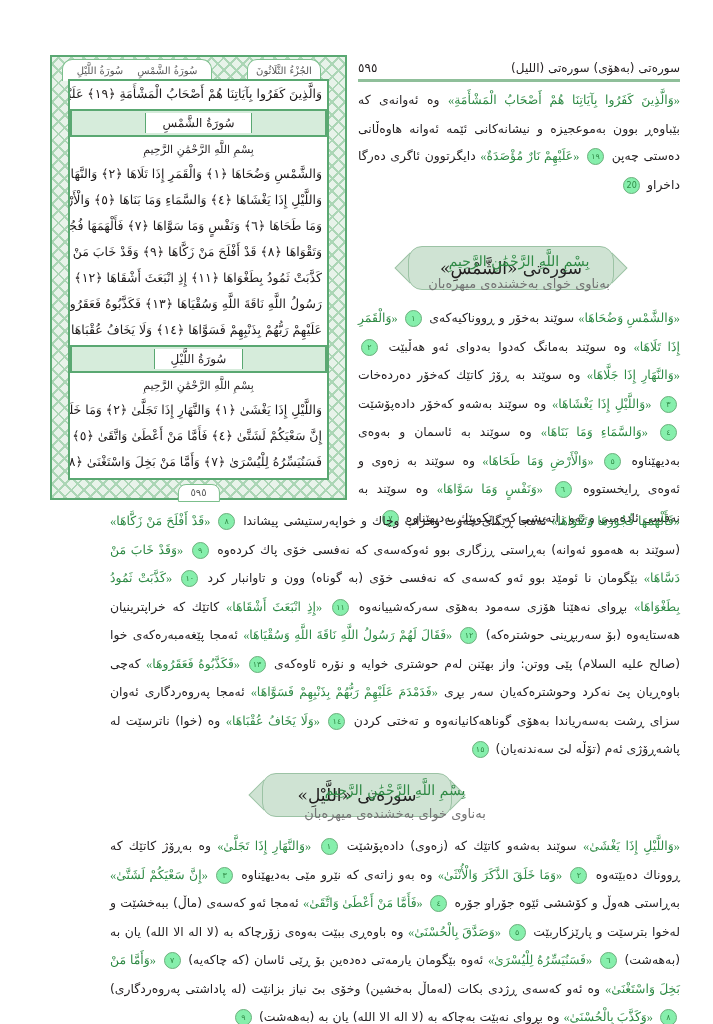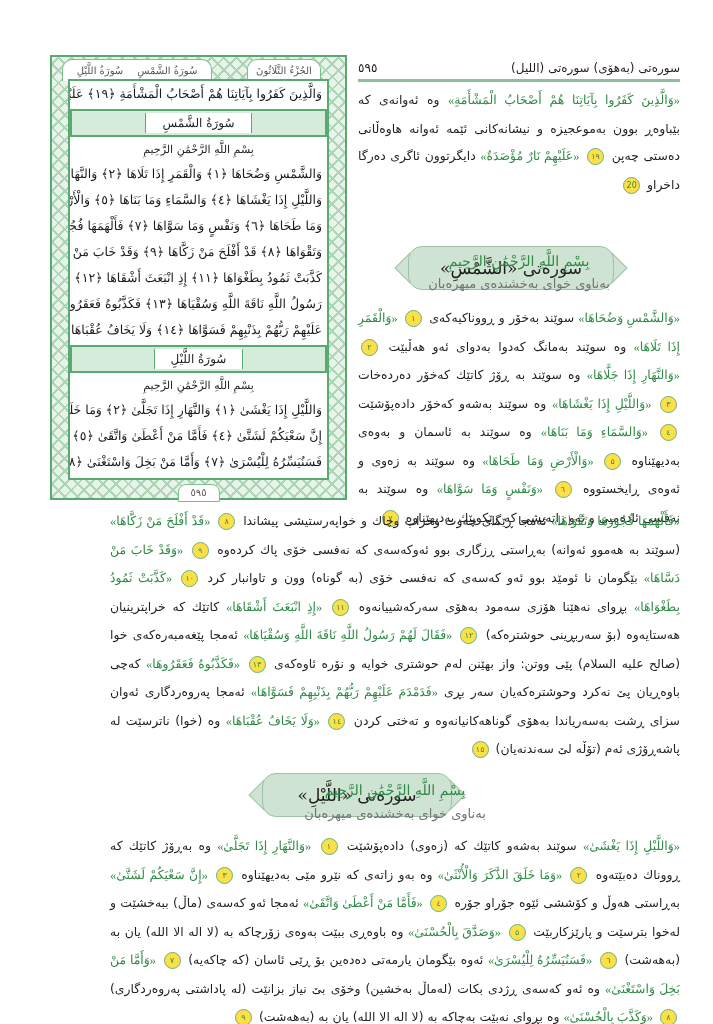--- a/index.html
+++ b/index.html
@@ -16,21 +16,21 @@
   .mline{font-family:"DejaVu Serif",serif;font-size:12.5px;line-height:26px;height:26px;text-align:justify;text-align-last:justify;padding:0 5px;white-space:nowrap;overflow:hidden;direction:rtl;color:#1e1a1a;}
   .mbanner{height:24px;margin:2px 0;border:2px solid #5aa872;background:#d6ecdb;display:flex;align-items:center;justify-content:center;position:relative;}
   .mbanner span{background:#fff;padding:0 16px;font-family:"DejaVu Serif",serif;font-size:12px;line-height:20px;border-left:1px solid #5aa872;border-right:1px solid #5aa872;}
   .mbism{text-align:center;font-family:"DejaVu Serif",serif;font-size:11px;height:22px;line-height:22px;direction:rtl;}
   #mpage-num{position:absolute;bottom:-4px;left:50%;transform:translateX(-50%);background:#fff;border:1px solid #7cbf8c;border-radius:8px 8px 0 0;padding:0 12px;font-size:10px;color:#555;line-height:16px;}
   
   #hdr{position:absolute;left:358px;top:57px;width:322px;height:22px;display:flex;justify-content:space-between;align-items:center;direction:rtl;font-size:12px;border-bottom:3px solid #8fbf9a;}
   #hdr .title{font-weight:normal;}
   .para{position:absolute;direction:rtl;text-align:justify;font-size:12.4px;line-height:27.5px;color:#231f20;}
   .ayah{color:#2f8a45;font-family:Liberation Serif, serif;}
-  .vn{display:inline-block;width:15px;height:15px;border-radius:50%;border:1.5px solid #6bb07c;background:#fde047;color:#2f8a45;font-size:8px;line-height:15px;text-align:center;vertical-align:middle;margin:0 3px;}
+  .vn{display:inline-block;width:15px;height:15px;border-radius:50%;border:1.5px solid #6bb07c;background:#86efac;color:#2f8a45;font-size:8px;line-height:15px;text-align:center;vertical-align:middle;margin:0 3px;}
   .surah-banner{position:absolute;height:44px;display:flex;align-items:center;justify-content:center;margin-top:48px;}
   .surah-banner .shape{position:absolute;inset:0;background:#cfe3d3;border:1.5px solid #9cc3a5;border-radius:14px;}
   .surah-banner .notch{position:absolute;top:50%;width:20px;height:20px;background:#cfe3d3;border:1.5px solid #9cc3a5;transform:translateY(-50%) rotate(45deg);}
   .surah-banner .label{position:relative;font-size:17px;direction:rtl;color:#222;}
   .surah-banner .label .nm{font-family:"DejaVu Serif",serif;color:#1e1a1a;}
   .bism{position:absolute;text-align:center;font-family:"DejaVu Serif",serif;color:#2f8a45;font-size:14px;direction:rtl;}
   .bism-tr{position:absolute;text-align:center;font-size:13px;direction:rtl;color:#737373;}
 </style>
 </head>
 <body>

